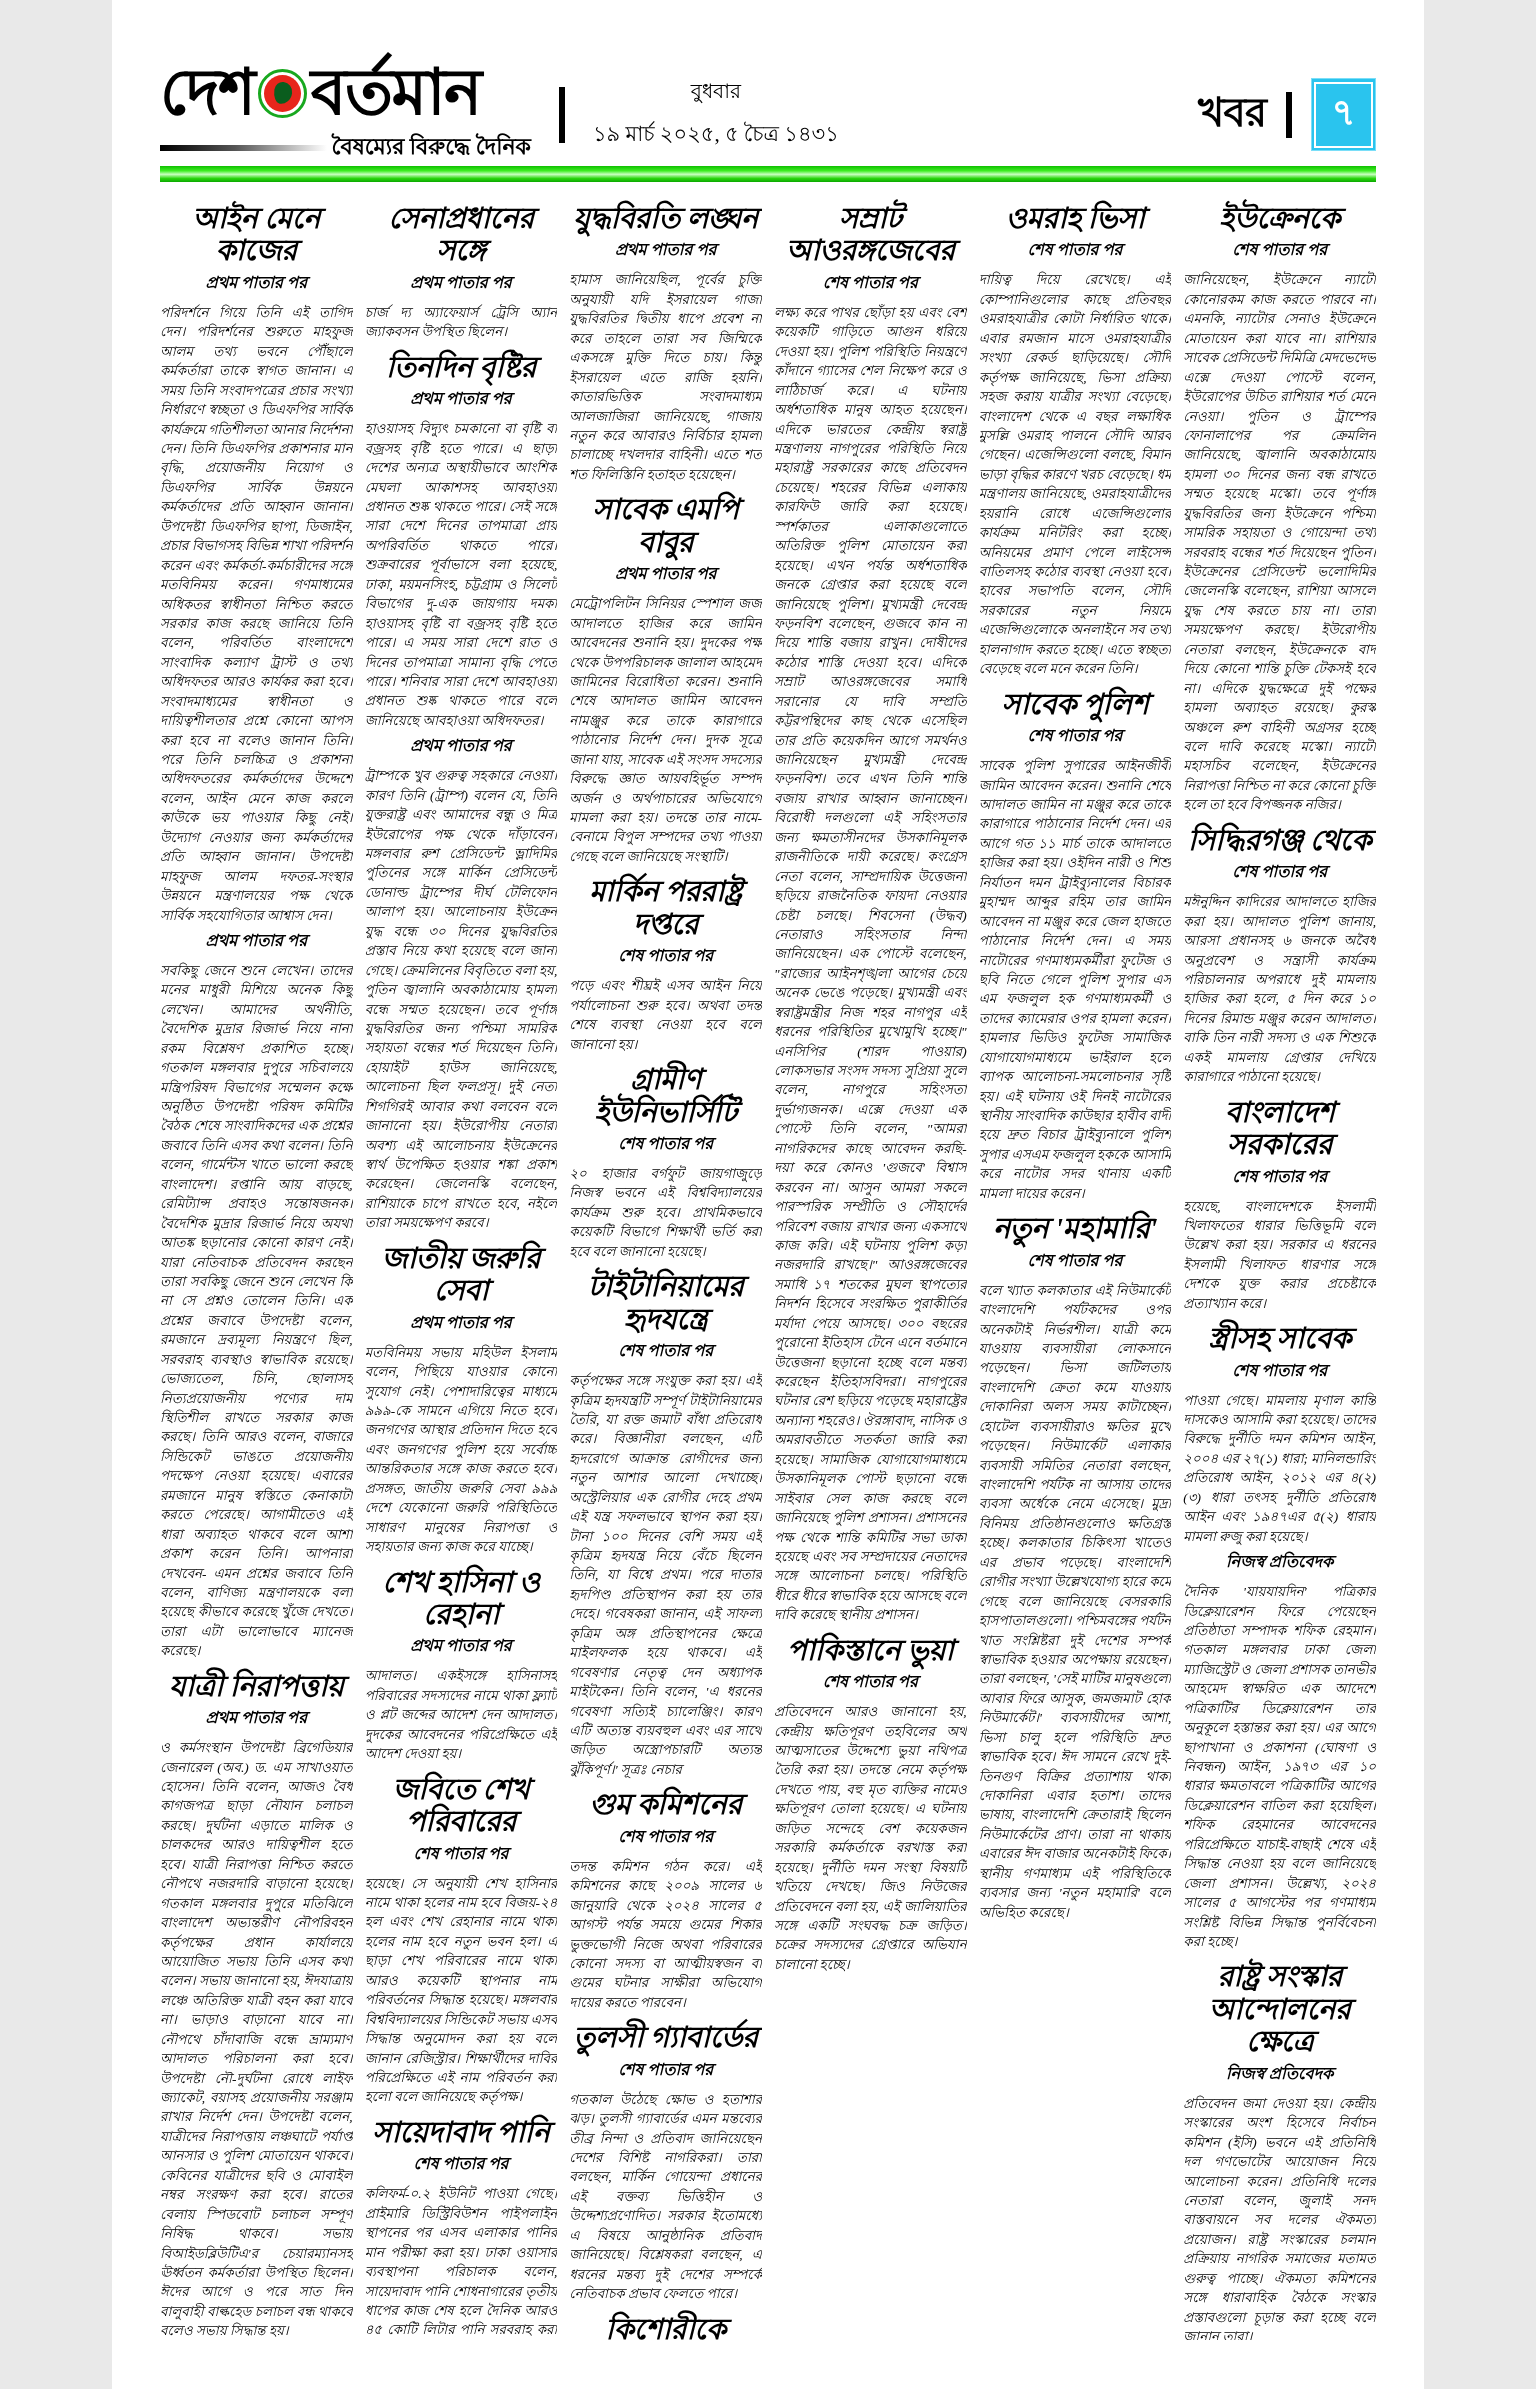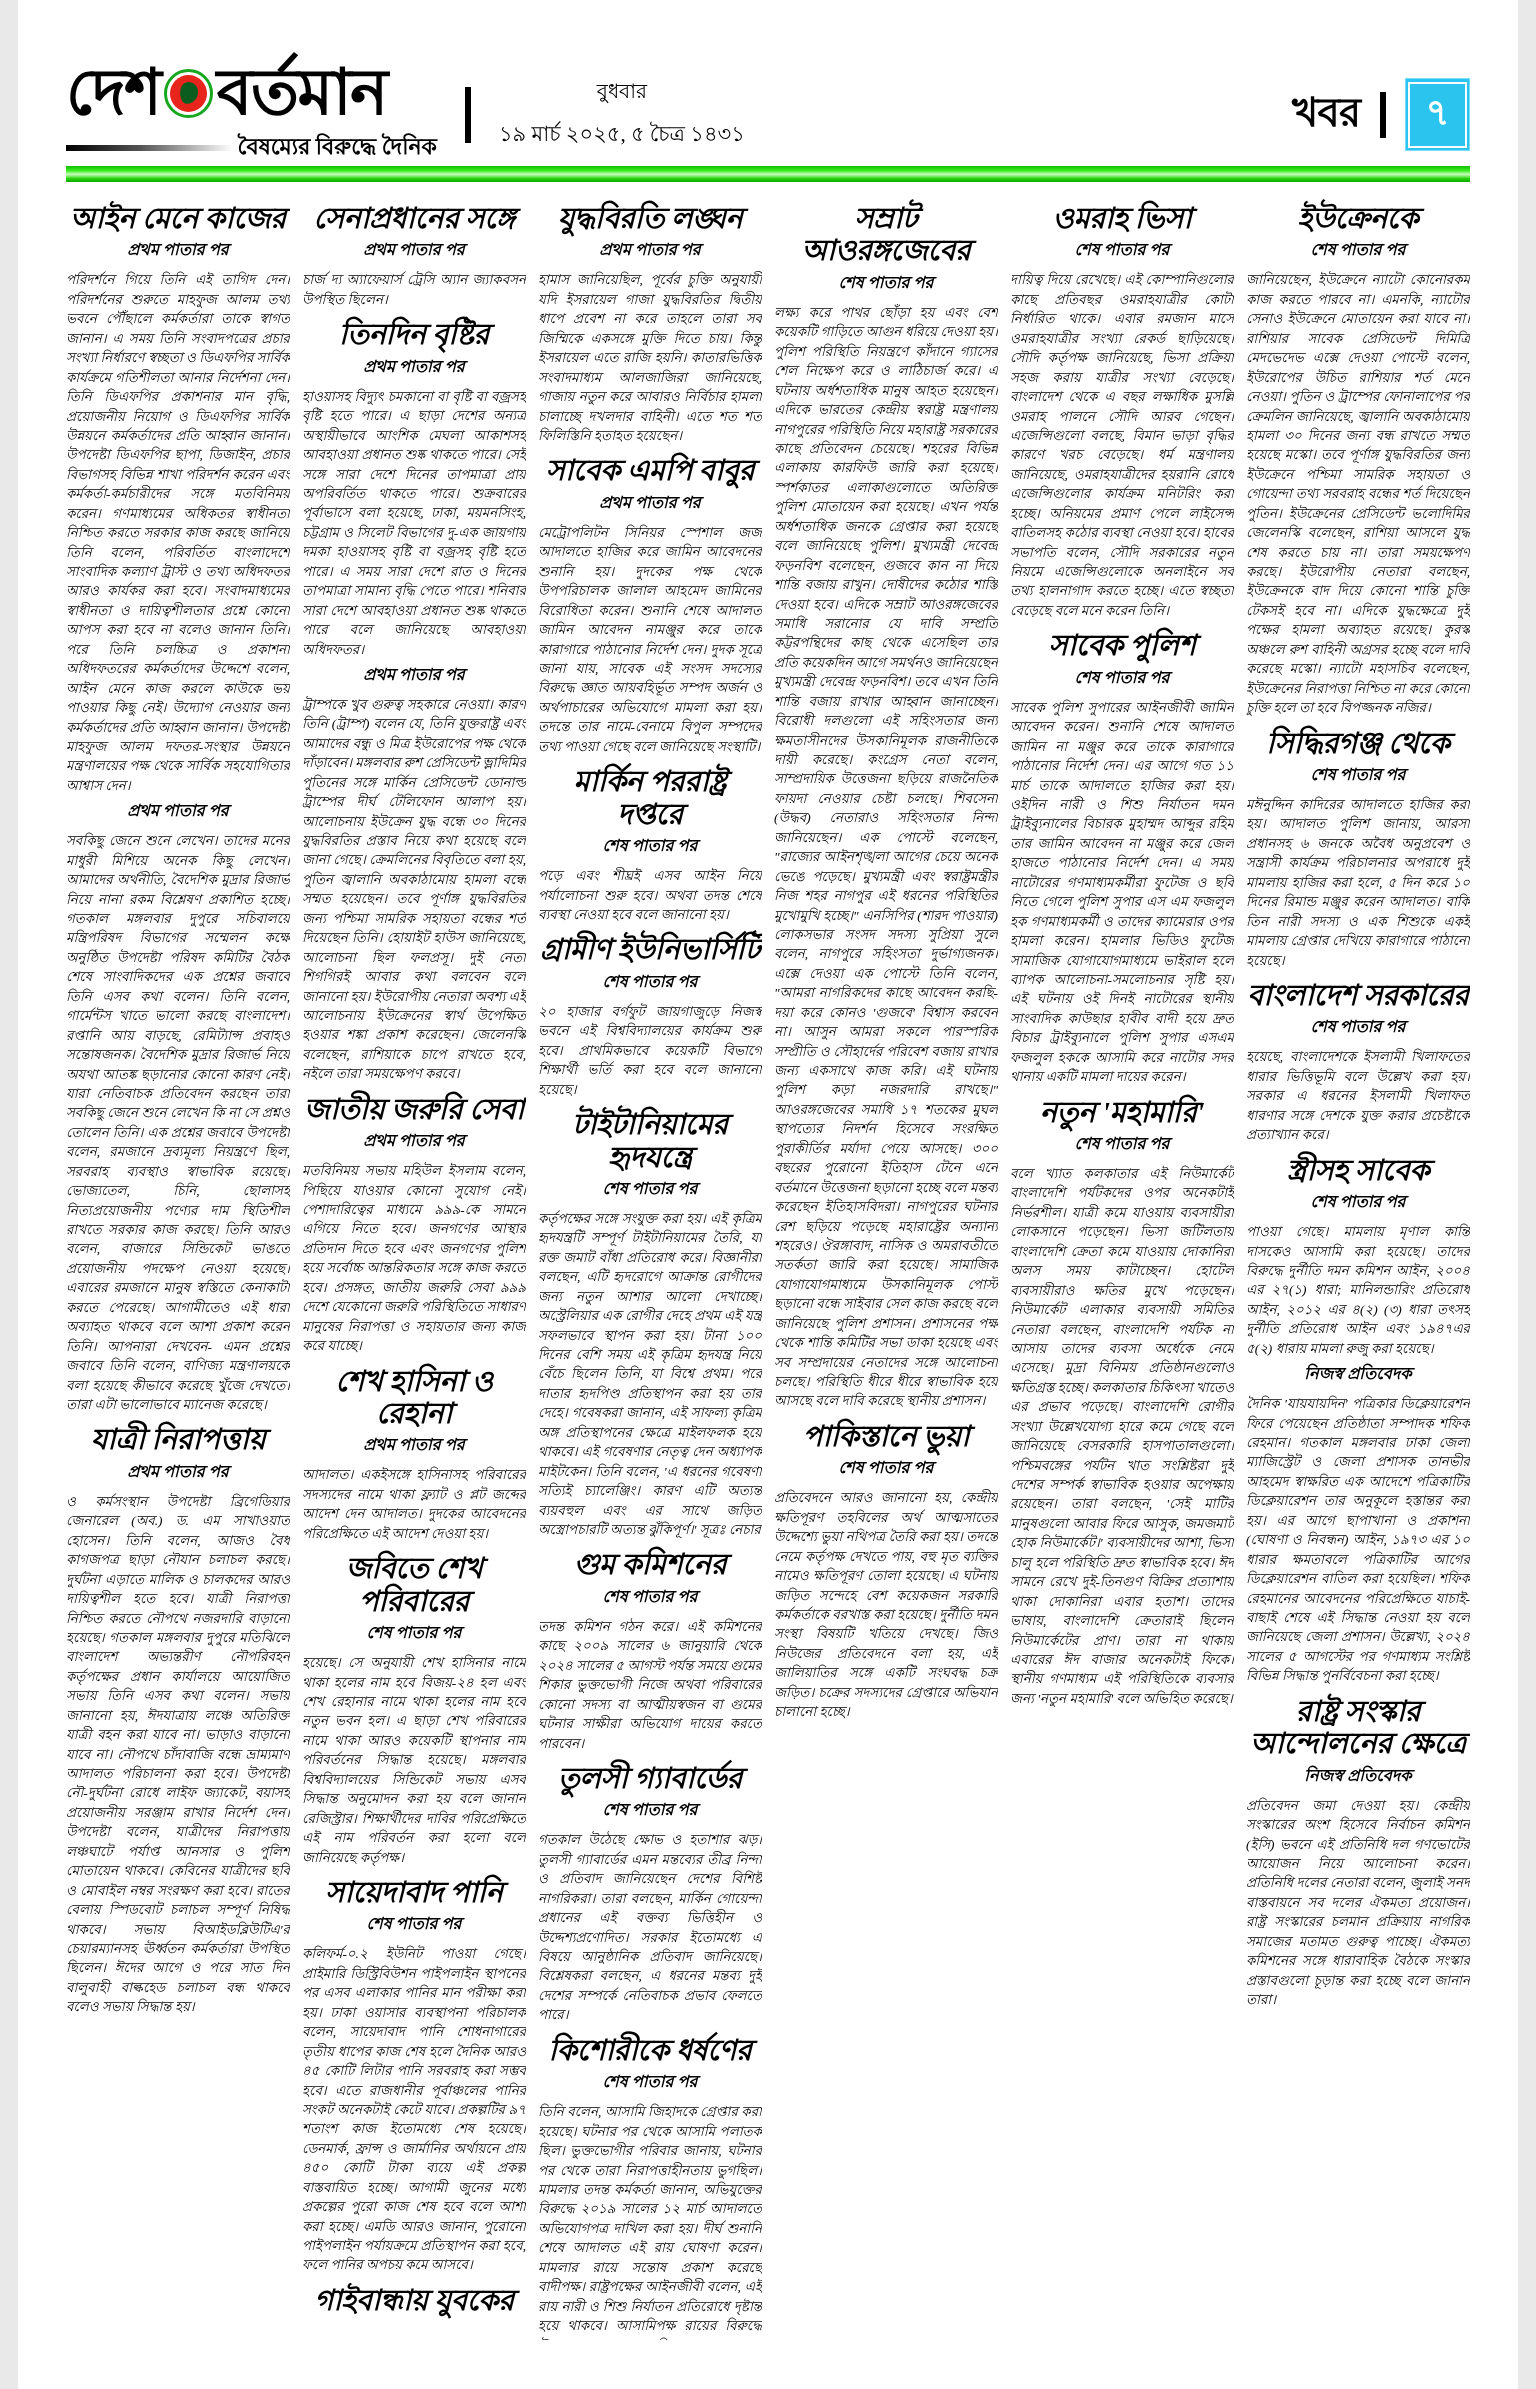--- a/index.html
+++ b/index.html
@@ -1,17 +1,17 @@
 <!DOCTYPE html>
 <html style="font-size:12px"><head>
 <meta charset="utf-8">
 <style>
   html,body { margin:0; padding:0; background:#e9e9e9; }
   .page {
-    position:relative; width:1500px; height:2389px; background:#ffffff;
+    position:relative; width:1312px; height:2389px; background:#ffffff;
     font-family:"Liberation Serif","DejaVu Serif",serif; color:#000;
     overflow:hidden; margin:0 auto;
   }
   
   .header {
     position:absolute; top:67px; left:48px; right:48px; height:95px;
     display:flex; align-items:center;
   }
   .mast-block { display:flex; flex-direction:column; }
   .mast-row1 { display:flex; align-items:center; }

